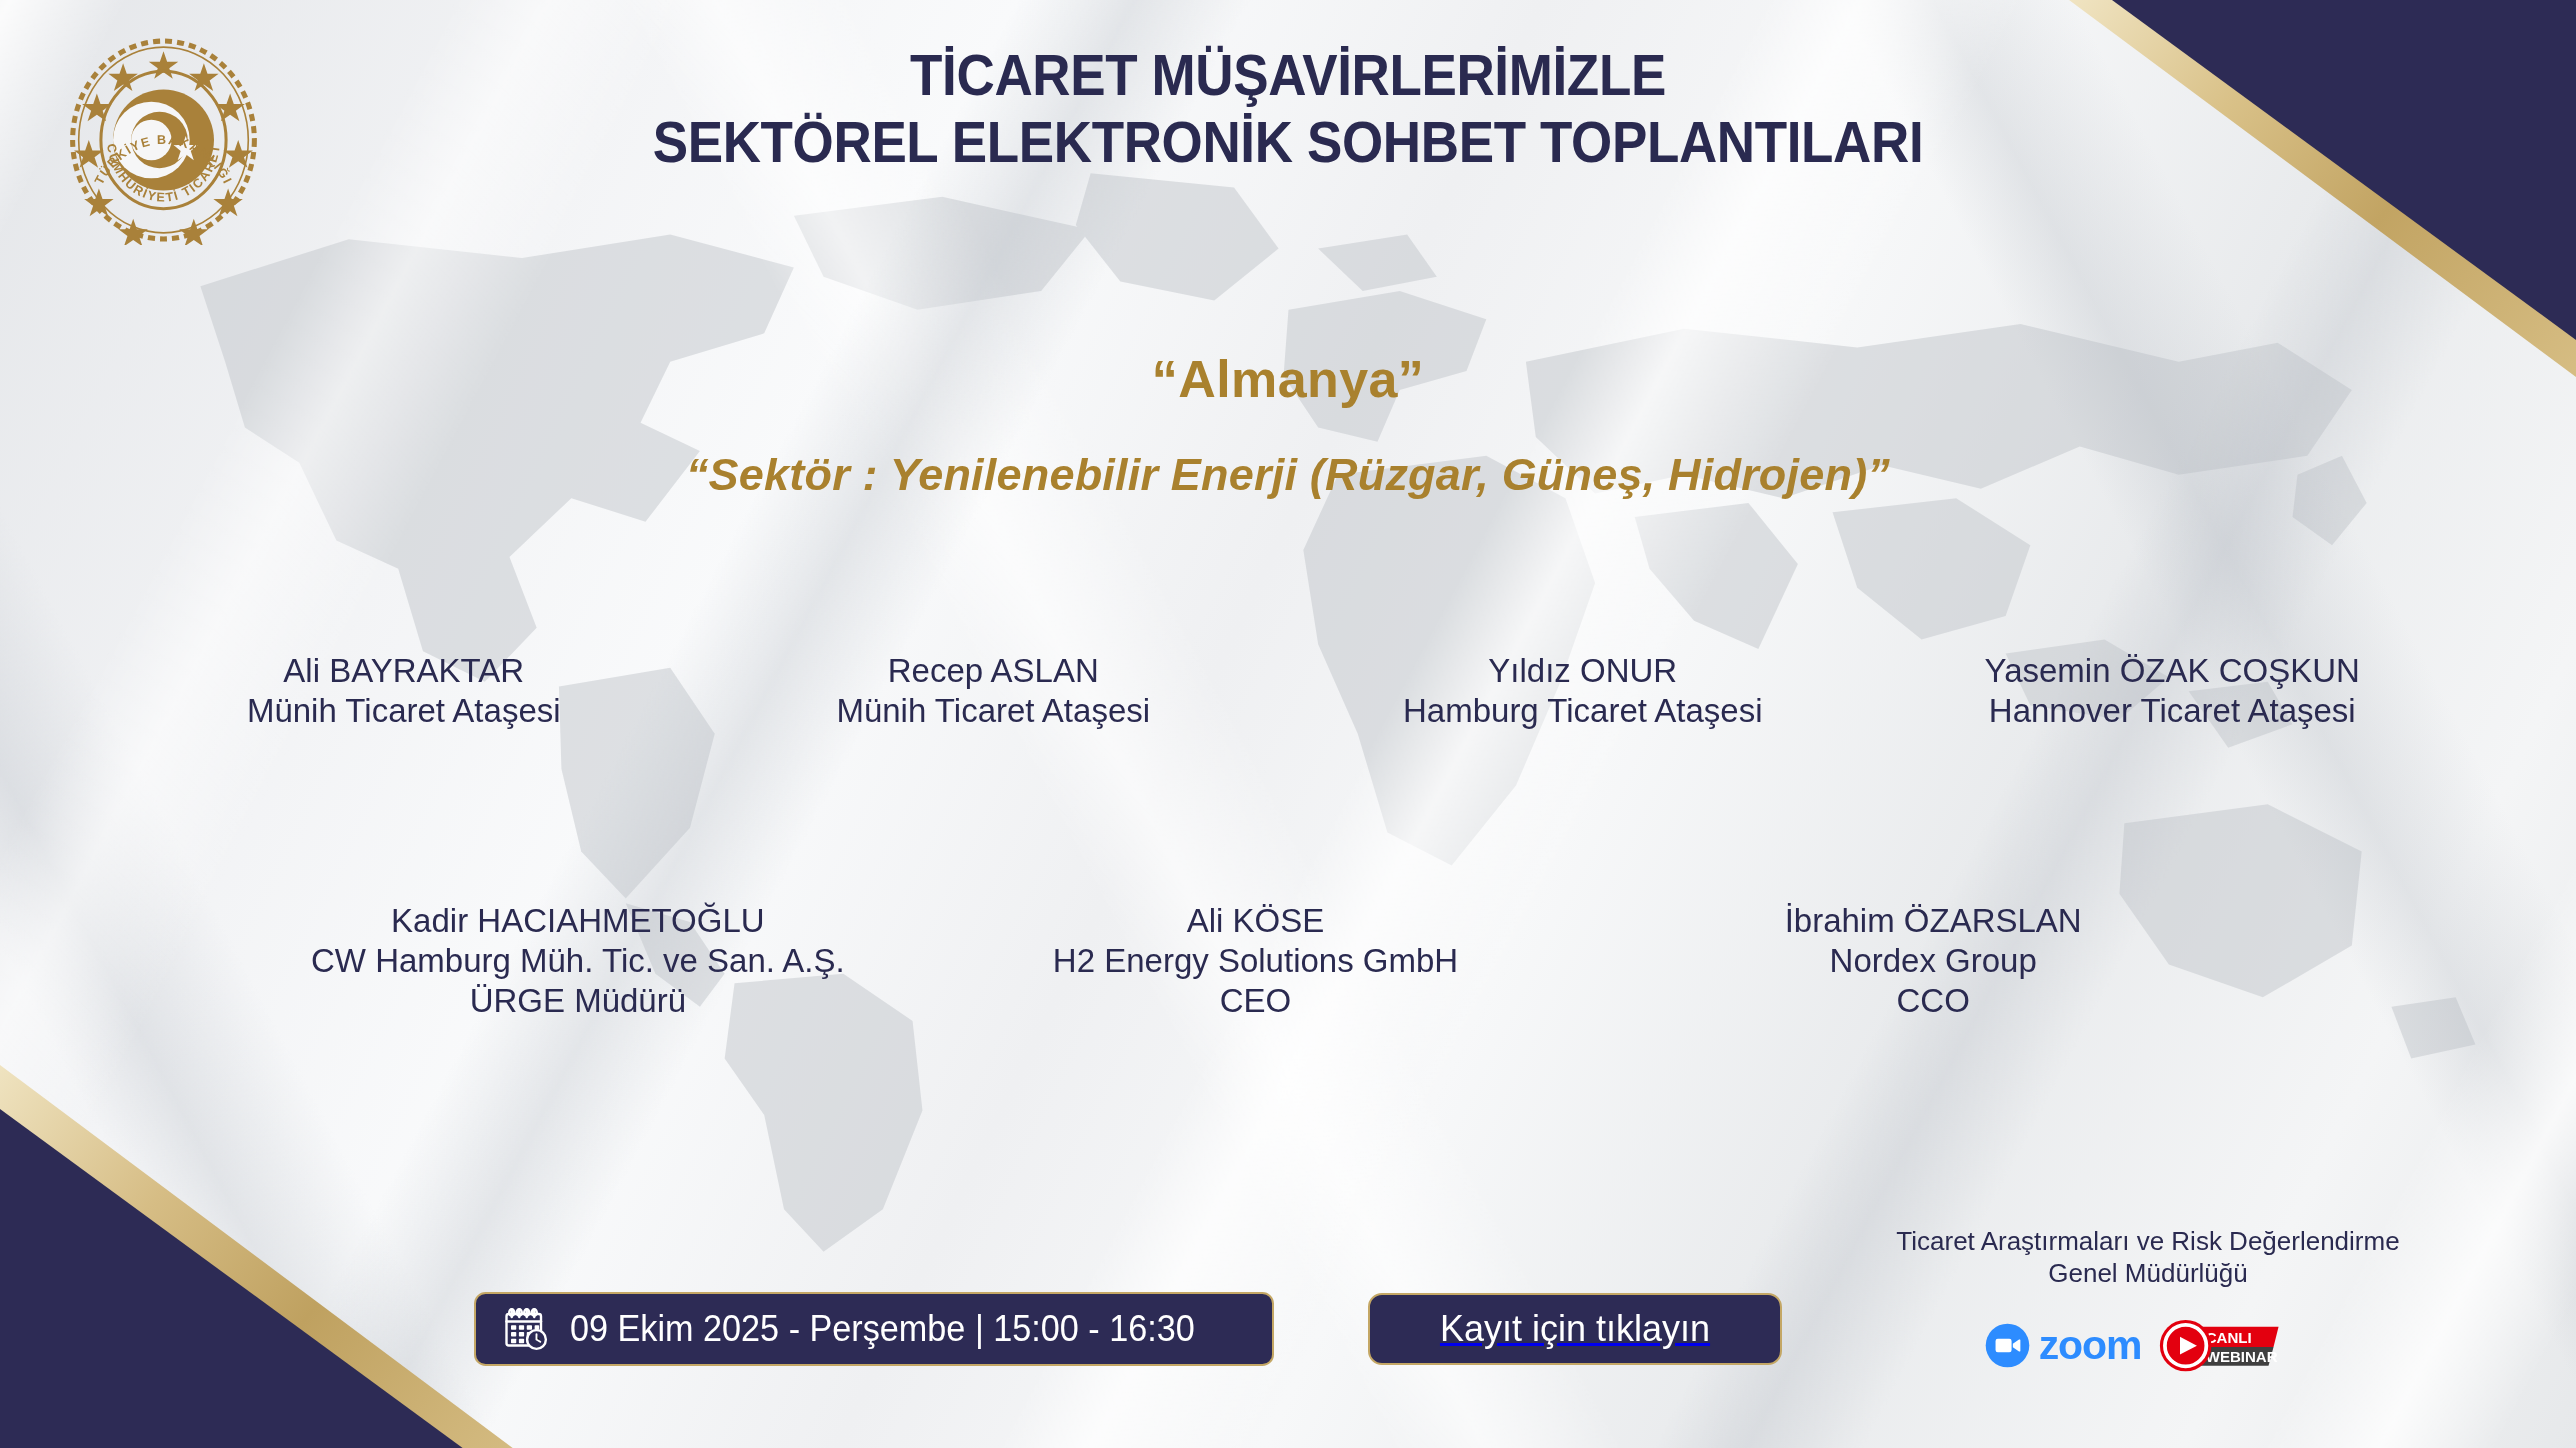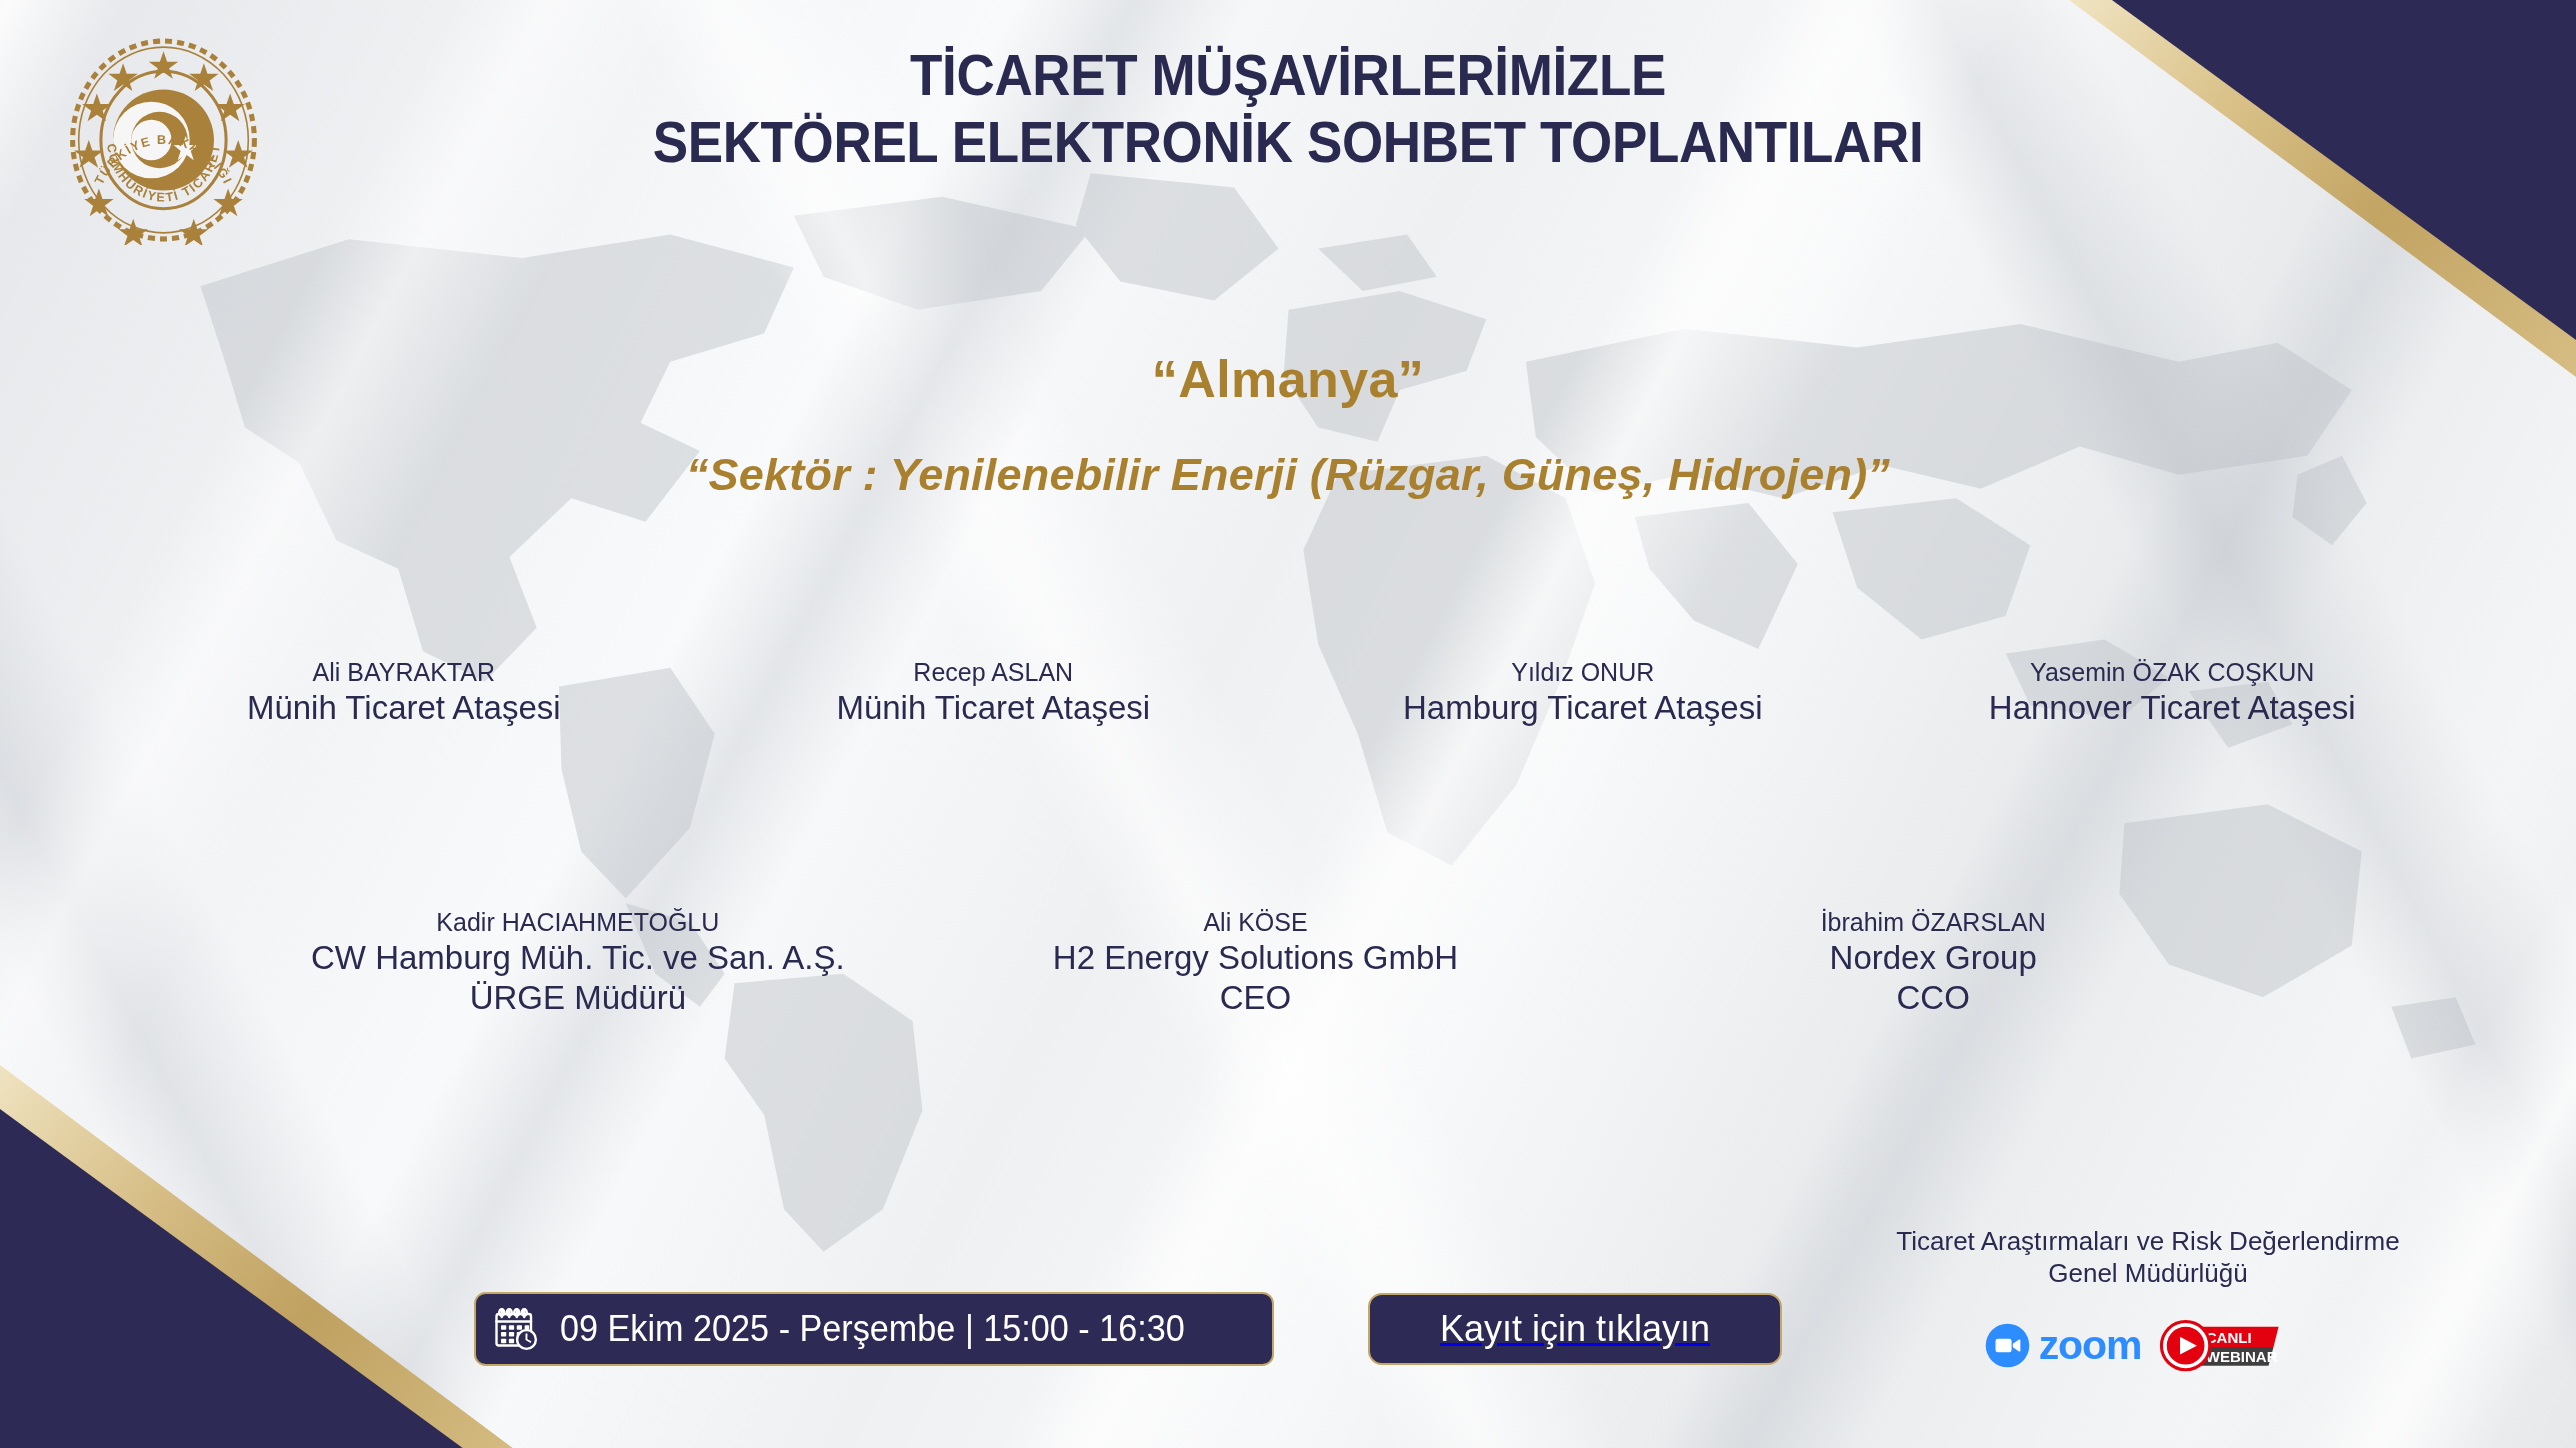--- a/index.html
+++ b/index.html
@@ -144,25 +144,24 @@
     display: flex;
     justify-content: space-between;
     align-items: flex-start;
     color: #2a2a50;
   }
   .row-1 { left: 109px; right: 109px; top: 652px; }
   .row-2 { left: 239px; right: 304px; top: 902px; }
 
   .speaker { text-align: center; flex: 1 1 0; padding: 0 8.7px; }
   .speaker-name {
-    font-size: 25px;
+    font-size: 33px;
     font-weight: 400;
     line-height: 1.18;
     white-space: nowrap;
-    margin-top: 6px;
   }
   .speaker-line {
     font-size: 33px;
     font-weight: 400;
     line-height: 1.22;
     white-space: nowrap;
   }
 
   
   .date-pill {
@@ -170,21 +169,21 @@
     left: 474px;
     top: 1292px;
     width: 800px;
     height: 74px;
     background: #2d2b55;
     border: 2.9px solid #c4a765;
     border-radius: 11.6px;
     display: flex;
     align-items: center;
     box-sizing: border-box;
-    padding-left: 16px;
+    padding-left: 26px;
   }
   .cal-icon { width: 48px; height: 48px; flex: 0 0 auto; }
   .cal-icon svg { width: 100%; height: 100%; display: block; }
   .date-text {
     color: #ffffff;
     font-size: 36px;
     font-weight: 400;
     margin-left: 20px;
     transform: scaleX(0.95);
     transform-origin: left center;

